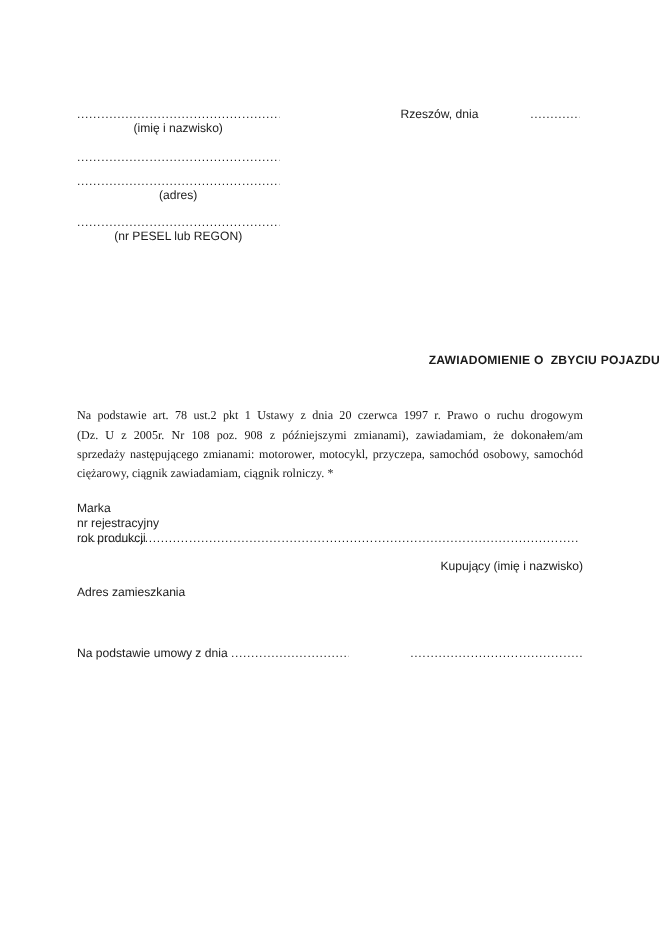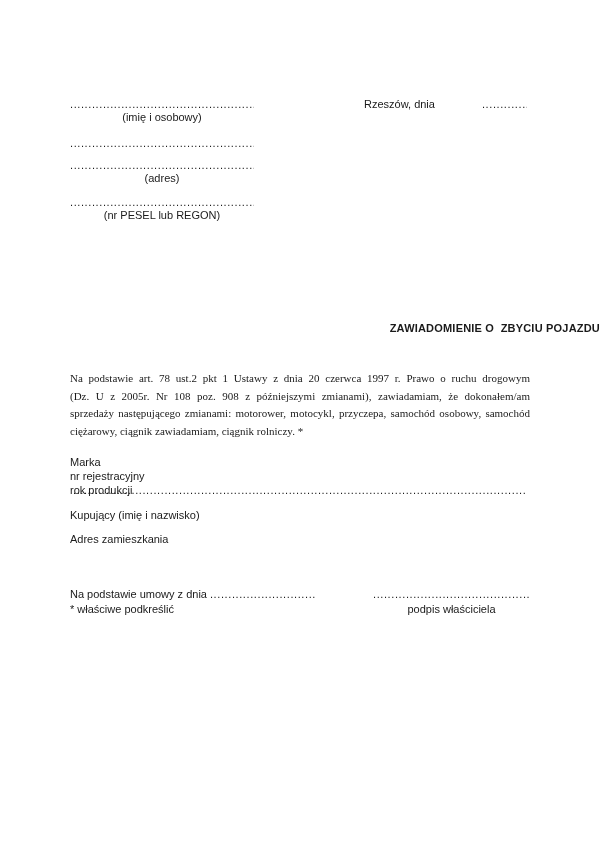--- a/index.html
+++ b/index.html
@@ -56,21 +56,21 @@
     top: 370px; left: 70px; width: 460px;
     line-height: 17.5px;
     font-family: Liberation Serif, serif;
   }
   .para .jline { text-align: justify; text-align-last: justify; }
   .para .lastline { text-align: left; }
 
   
   .formlines { position: absolute; top: 455px; left: 70px; width: 460px; }
   .row-b { margin-top: 14px; }
-  .row-c { margin-top: 11px; }
+  .row-c { margin-top: 11px; align-items: flex-end; }
   .row-d { margin-top: 10px; }
   .g13 { flex-grow: 13; }
   .g11 { flex-grow: 11; }
   .g4  { flex-grow: 4; }
 
   
   .footer { position: absolute; top: 587px; left: 70px; width: 460px; line-height: 15px; }
   .footer-row { display: flex; justify-content: space-between; }
   .footer-left  { width: 250px; display: flex; }
   .footer-right { width: 157px; }
@@ -78,21 +78,21 @@
   .sign-caption { text-align: center; }
 </style>
 </head>
 <body>
 
 <div class="page">
 
   <div class="header">
     <div class="header-left">
       <div class="dotline">....................................................................................................................................................................................................................................................</div>
-      <div class="caption">(imię i osobowy)</div>
+      <div class="caption">(imię i nazwisko)</div>
       <div class="dotline sp13">....................................................................................................................................................................................................................................................</div>
       <div class="dotline sp9">....................................................................................................................................................................................................................................................</div>
       <div class="caption">(adres)</div>
       <div class="dotline sp11">....................................................................................................................................................................................................................................................</div>
       <div class="caption">(nr PESEL lub REGON)</div>
     </div>
     <div class="header-right">
       <span class="label">Rzeszów, dnia</span>
       <span class="fill">....................................................................................................................................................................................................................................................</span>
     </div>
@@ -130,19 +130,15 @@
   </div>
 
   <div class="footer">
     <div class="footer-row">
       <div class="footer-left">
         <span class="label">Na podstawie umowy z dnia</span>
         <span class="fill">....................................................................................................................................................................................................................................................</span>
       </div>
       <div class="footer-right dotline">....................................................................................................................................................................................................................................................</div>
     </div>
-    <div class="footer-row">
-      <div>* właściwe podkreślić</div>
-      <div class="footer-right sign-caption">podpis właściciela</div>
-    </div>
   </div>
 
 </div>
 
 </body></html>

